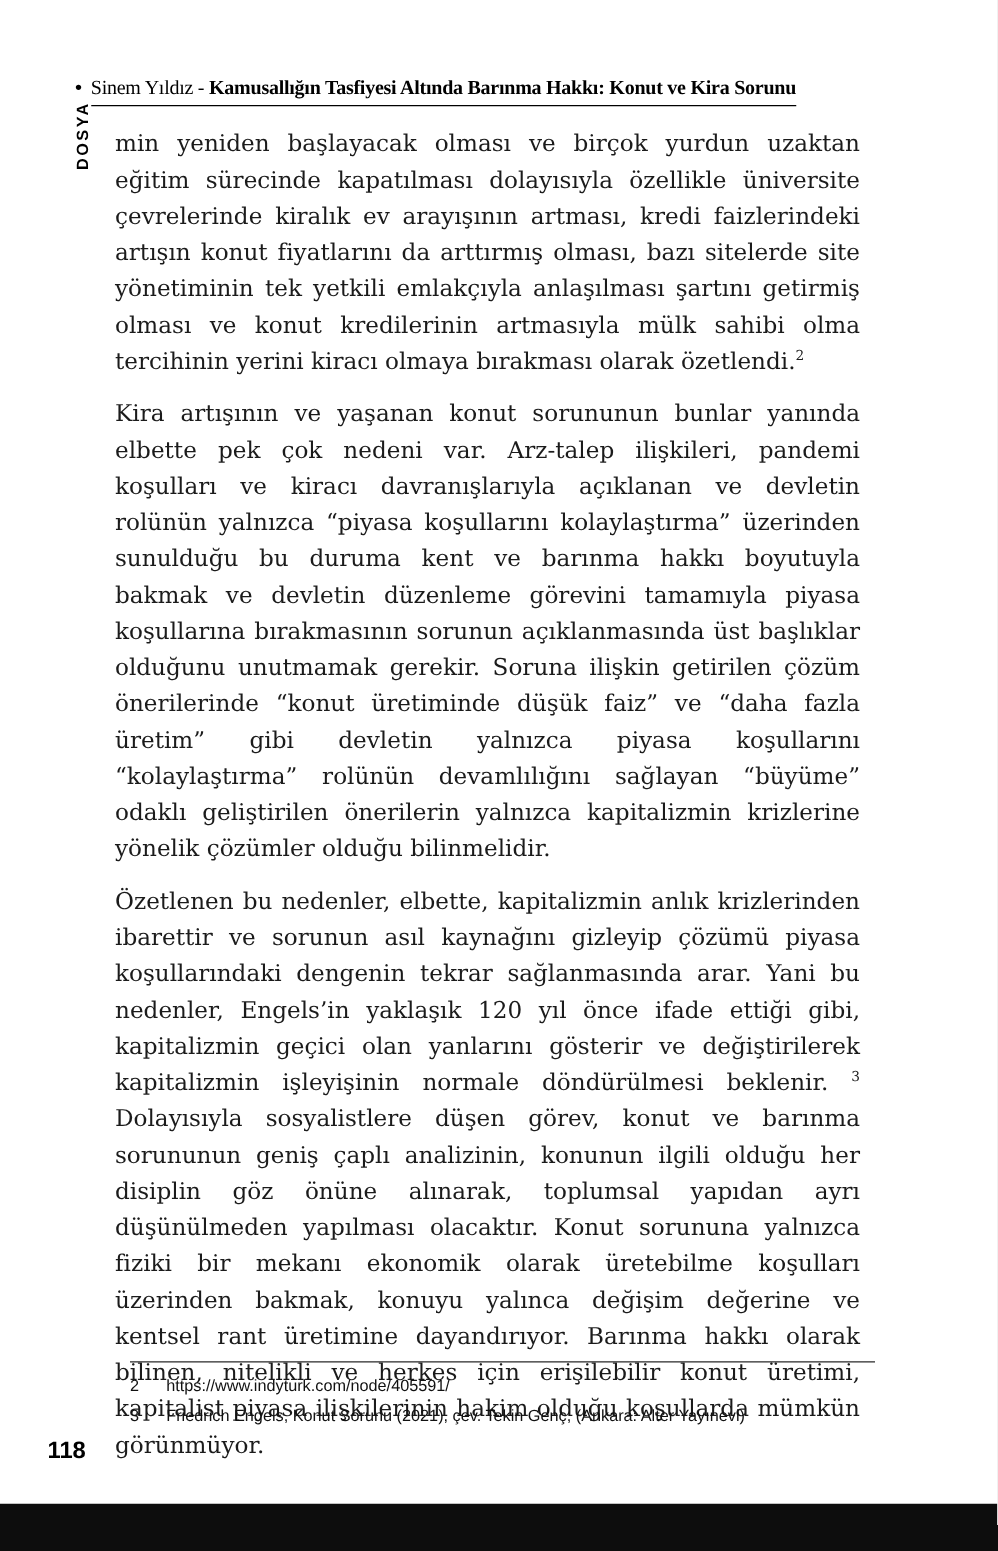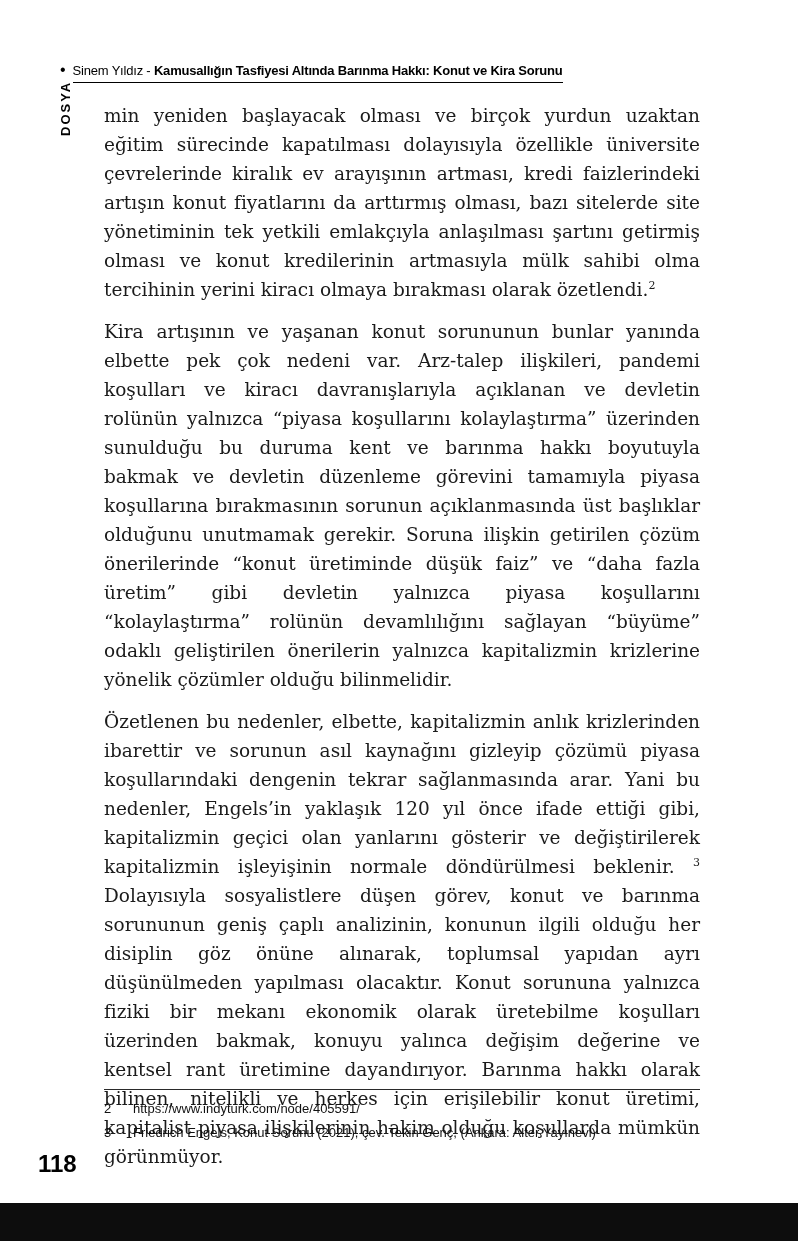--- a/index.html
+++ b/index.html
@@ -26,22 +26,23 @@
     white-space: nowrap;
   }
   .header .bullet {
     font-size: 16px;
     margin-right: 7px;
     line-height: 1;
   }
   .header .header-text {
     border-bottom: 1.5px solid #000;
     padding-bottom: 4px;
-    font-size: 13px;
+    font-size: 16px;
     letter-spacing: -0.2px;
+    font-family: Liberation Serif, serif;
   }
   .header .author { font-weight: 400; }
   .header .title  { font-weight: 700; }
 
   
   .side-label {
     position: absolute;
     left: 58px;
     top: 136px;
     transform: rotate(-90deg);
@@ -50,21 +51,21 @@
     font-weight: 700;
     font-size: 13px;
     letter-spacing: 2px;
     color: #000;
     white-space: nowrap;
   }
 
   
   .body-text {
     position: absolute;
-    left: 104px;
+    left: 92px;
     top: 101px;
     width: 596px;
     font-size: 18.5px;
     line-height: 29px;
     text-align: justify;
     hyphens: auto;
     -webkit-hyphens: auto;
   }
   .body-text p.para { margin: 0 0 13px 0; }
   .body-text sup {
@@ -89,21 +90,21 @@
   .fn-num { width: 29px; flex: 0 0 29px; }
   .fn-text { flex: 1; }
 
   
   .page-number {
     position: absolute;
     left: 38px;
     top: 1150px;
     font-family: "Liberation Sans", sans-serif;
     font-weight: 700;
-    font-size: 24px;
+    font-size: 19px;
     color: #000;
   }
 
   
   .bottom-bar {
     position: absolute;
     left: 0;
     top: 1203px;
     width: 798px;
     height: 38px;

